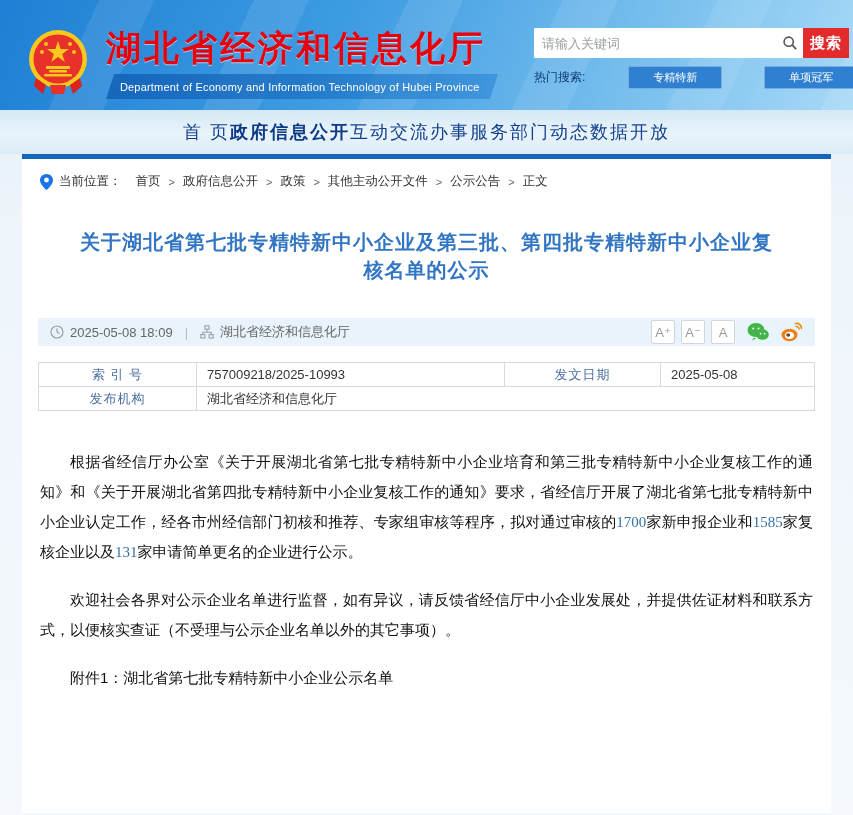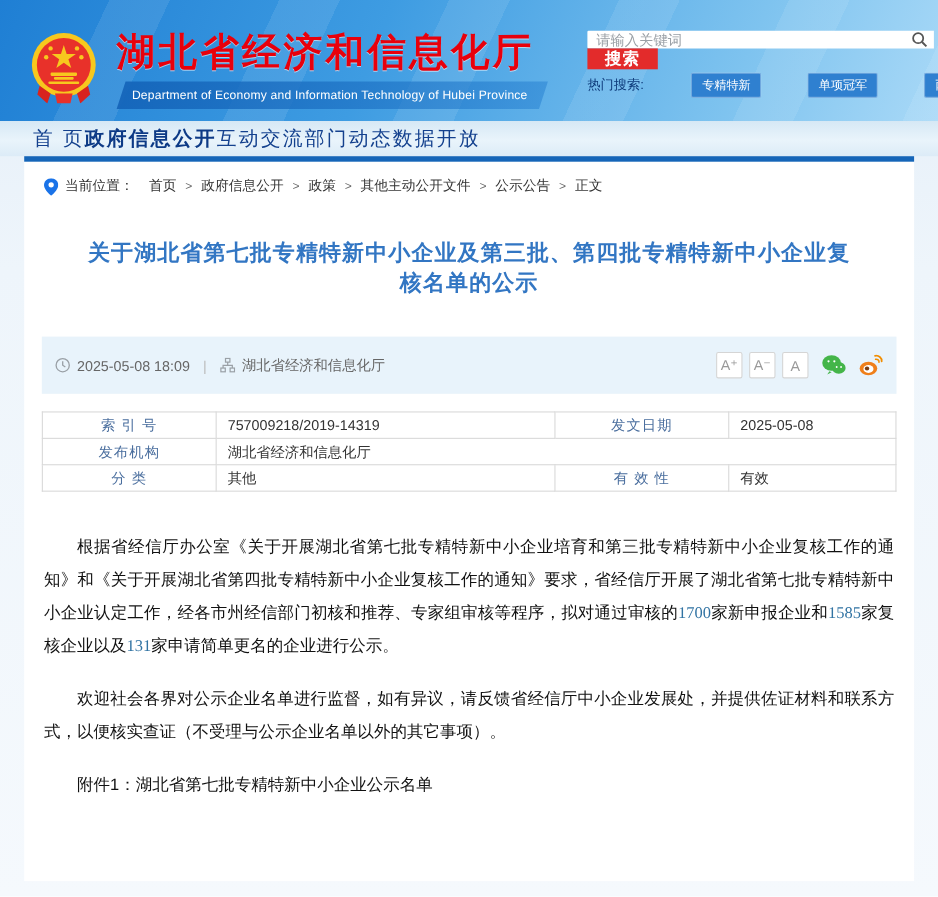--- a/index.html
+++ b/index.html
@@ -29,42 +29,42 @@
     text-shadow:0 1px 0 rgba(255,255,255,.55);
   }
   .site-name-en{
     display:inline-block; margin-top:6px; padding:3px 14px 4px 10px;
     background:linear-gradient(90deg,rgba(20,100,185,.92),rgba(40,130,210,.55));
     transform:skewX(-18deg); transform-origin:left bottom;
   }
   .site-name-en span{ display:inline-block; transform:skewX(18deg); color:#fff; font-size:11px; letter-spacing:.2px; }
 
   .search-zone{ position:absolute; right:4px; top:28px; width:315px; z-index:2; }
-  .search-row{ display:flex; height:30px;flex-direction:column; }
+  .search-row{ display:flex; height:30px; }
   .search-box{ flex:1; background:#fff; display:flex; align-items:center; border-radius:1px 0 0 1px; }
   .search-input{ flex:1; border:0; outline:none; padding:0 8px; font-size:13px; color:#333; background:transparent; }
   .search-input::placeholder{ color:#9aa0a6; }
   .mag-icon{ width:26px; display:flex; justify-content:center; align-items:center; cursor:pointer; }
   .search-btn{
-    width:64px; background:#e32b2b; color:#fff; border:0; font-size:15px; font-weight:bold;
+    width:46px; background:#e32b2b; color:#fff; border:0; font-size:15px; font-weight:bold;
     cursor:pointer; letter-spacing:1px;
   }
   .hot-row{ display:flex; align-items:center; margin-top:8px;gap:37px; }
   .hot-label{ color:#0d3a7a; font-size:12px; margin-right:6px; white-space:nowrap; }
   .hot-tag{
-    background:#2f80d0; color:#fff; font-size:11px; padding:3px 9px; margin-right:5px;
+    background:#2f80d0; color:#fff; font-size:11px; padding:3px 24px; margin-right:5px;
     border-radius:2px; cursor:pointer; white-space:nowrap; border:1px solid rgba(255,255,255,.35);
   }
   .hot-tag:last-child{ margin-right:0; }
 
   
   .nav{
-    height:32px;
+    height:44px;
     background:linear-gradient(180deg,#d6e8f5 0%,#e9f4fb 55%,#dcebf7 100%);
-    display:flex; justify-content:flex-start; align-items:center; padding:0 30px;
+    display:flex; justify-content:center; align-items:center; padding:0 30px;
   }
   .nav-item{
     color:#14418e; font-size:18px; letter-spacing:2px; cursor:pointer; line-height:46px;
   }
   .nav-item.active{ font-weight:bold; color:#0d3a86; }
 
   
   .card{
     width:809px; margin:0 auto; background:#fff; border-top:5px solid #1565b8;
     min-height:659px; padding:0 16px 10px 16px;
@@ -74,21 +74,21 @@
   .crumb-label{ font-weight:normal; margin:0 10px 0 6px; }
   .crumb-link{ cursor:pointer; margin:0 4px; }
   .crumb-sep{ color:#666; margin:0 4px; font-size:11px; }
 
   .article-title{
     margin-top:38px; text-align:center; color:#3276c3; font-size:20px; font-weight:600;
     letter-spacing:1px; line-height:28px; padding:0 40px;
   }
 
   .date-strip{
-    margin-top:34px; height:52px; background:#e8f3fb; display:flex; align-items:center;
+    margin-top:34px; height:28px; background:#e8f3fb; display:flex; align-items:center;
     padding:0 12px; font-size:13px; color:#666;
   }
   .strip-sep{ margin:0 12px; color:#bbb; }
   .strip-right{ margin-left:auto; display:flex; align-items:center; }
   .font-btn{
     width:24px; height:24px; background:#fff; border:1px solid #d5d5d5; border-radius:2px;
     color:#999; font-size:13px; margin-left:6px; display:flex; align-items:center; justify-content:center;
     cursor:pointer;
   }
   .share-icon{ margin-left:12px; cursor:pointer; display:flex; }
@@ -159,20 +159,21 @@
       <span class="hot-tag">小巨人</span>
       <span class="hot-tag">绿色工厂</span>
     </div>
   </div>
 </div>
 
 <div class="nav">
   <span class="nav-item">首 页</span>
   <span class="nav-item active">政府信息公开</span>
   <span class="nav-item">互动交流</span>
+  <span class="nav-item">办事服务</span>
   <span class="nav-item">部门动态</span>
   <span class="nav-item">数据开放</span>
 </div>
 
 <div class="card">
 
   <div class="breadcrumb">
     <svg width="13" height="16" viewBox="0 0 13 16">
       <path d="M6.5 0C2.9 0 0 2.8 0 6.2 0 10.8 6.5 16 6.5 16S13 10.8 13 6.2C13 2.8 10.1 0 6.5 0z" fill="#1a73e8"></path>
       <circle cx="6.5" cy="6" r="2.4" fill="#fff"></circle>
@@ -231,34 +232,28 @@
           <ellipse cx="7.2" cy="13" rx="2" ry="1.8" fill="#7a3c10"></ellipse>
         </svg>
       </span>
     </div>
   </div>
 
   <table class="meta">
     <tbody>
         <tr>
       <td class="m-label">索 引 号</td>
-      <td class="m-value w-value">757009218/2019-14319</td>
+      <td class="m-value w-value">757009218/2025-10993</td>
       <td class="m-label m-label2">发文日期</td>
       <td class="m-value">2025-05-08</td>
     </tr>
     <tr>
       <td class="m-label">发布机构</td>
       <td class="m-value" colspan="3">湖北省经济和信息化厅</td>
     </tr>
-    <tr>
-      <td class="m-label">分  类</td>
-      <td class="m-value">其他</td>
-      <td class="m-label">有 效 性</td>
-      <td class="m-value">有效</td>
-    </tr>
   </tbody>
     </table>
 
   <div class="body-text">
     <p class="para"><span>根据省经信厅办公室《关于开展湖北省第七批专精特新中小企业培育和第三批专精特新中小企业复核工作的通知》和《关于开展湖北省第四批专精特新中小企业复核工作的通知》要求，省经信厅开展了湖北省第七批专精特新中小企业认定工作，经各市州经信部门初核和推荐、专家组审核等程序，拟对通过审核的</span><span class="num">1700</span><span>家新申报企业和</span><span class="num">1585</span><span>家复核企业以及</span><span class="num">131</span><span>家申请简单更名的企业进行公示。</span></p>
 
     <p class="para">欢迎社会各界对公示企业名单进行监督，如有异议，请反馈省经信厅中小企业发展处，并提供佐证材料和联系方式，以便核实查证（不受理与公示企业名单以外的其它事项）。</p>
 
 
     <p class="line"><a class="attach-link">附件1：湖北省第七批专精特新中小企业公示名单</a></p>

